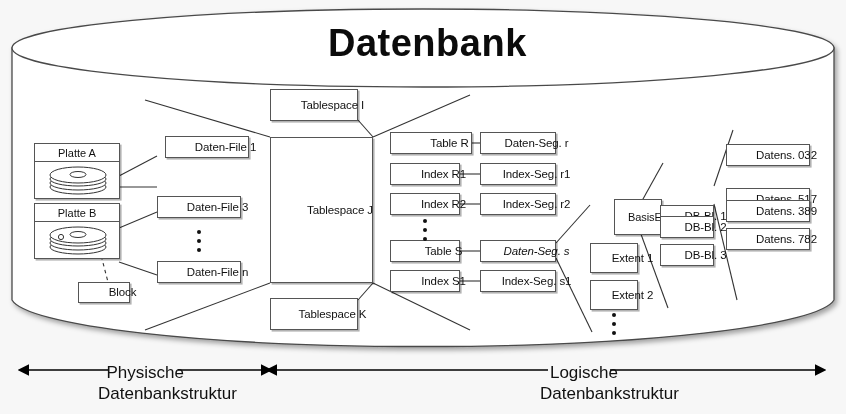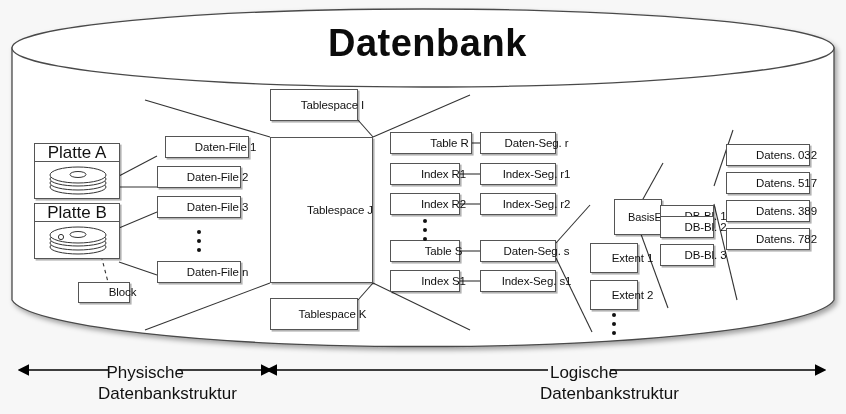--- a/index.html
+++ b/index.html
@@ -41,21 +41,21 @@
     background:#ffffff;
     border:1.3px solid #555;
     box-sizing:border-box;
     box-shadow:1.6px 1.6px 0 rgba(0,0,0,0.30);
     z-index:5;
   }
   .disk-label{
     height:17px;
     border-bottom:1.3px solid #555;
     display:flex;align-items:center;justify-content:center;
-    font-size:17px;color:#111;
+    font-size:11px;color:#111;
   }
   .disk-art{height:calc(100% - 17px);position:relative;}
   .vdots{
     position:absolute;z-index:6;
     display:flex;flex-direction:column;align-items:center;justify-content:center;
     gap:5px;
   }
   .vdots i{display:block;width:4px;height:4px;border-radius:50%;background:#111;}
   .axis-label{
     position:absolute;text-align:right;font-size:17px;color:#111;
@@ -157,21 +157,20 @@
           <ellipse cx="43" cy="12.5" rx="8" ry="3"></ellipse>
           <circle cx="26" cy="15" r="2.6" fill="#fff"></circle>
         </g>
       </svg>
     </div>
   </div>
 
   <div class="box" style="left:78px;top:282px;width:52px;height:21px;">Block</div>
 
   <div class="box" style="left:157px;top:136px;width:84px;height:22px;margin-left:8px;">Daten-File 1</div>
-  <div class="box" style="left:157px;top:166px;width:84px;height:22px;">Daten-File 2</div>
   <div class="box" style="left:157px;top:196px;width:84px;height:22px;">Daten-File 3</div>
   <div class="vdots" style="left:193px;top:226px;width:12px;height:30px;">
       <i></i>
       <i></i>
       <i></i>
     </div>
   <div class="box" style="left:157px;top:261px;width:84px;height:22px;">Daten-File n</div>
 
   <div class="box" style="left:270px;top:89px;width:88px;height:32px;">Tablespace I</div>
   <div class="box" style="left:270px;top:137px;width:103px;height:146px;">Tablespace J</div>
@@ -184,41 +183,41 @@
       <i></i>
       <i></i>
       <i></i>
     </div>
   <div class="box" style="left:390px;top:240px;width:70px;height:22px;">Table S</div>
   <div class="box" style="left:390px;top:270px;width:70px;height:22px;">Index S1</div>
 
   <div class="box" style="left:480px;top:132px;width:76px;height:22px;">Daten-Seg. r</div>
   <div class="box" style="left:480px;top:163px;width:76px;height:22px;">Index-Seg. r1</div>
   <div class="box" style="left:480px;top:193px;width:76px;height:22px;">Index-Seg. r2</div>
-  <div class="box" style="left:480px;top:240px;width:76px;height:22px;">Daten-Seg. s</div>
+  <div class="box" style="left:480px;top:240px;width:76px;height:22px;font-style:italic;">Daten-Seg. s</div>
   <div class="box" style="left:480px;top:270px;width:76px;height:22px;">Index-Seg. s1</div>
 
   <div class="box two-line" style="left:590px;top:199px;width:48px;height:36px;">
     <span>Basis</span>
     <span>Extent</span>
   </div>
   <div class="box" style="left:590px;top:243px;width:48px;height:30px;">Extent 1</div>
   <div class="box" style="left:590px;top:280px;width:48px;height:30px;">Extent 2</div>
   <div class="vdots" style="left:608px;top:313px;width:12px;height:22px;">
       <i></i>
       <i></i>
       <i></i>
     </div>
 
   <div class="box" style="left:660px;top:188px;width:54px;height:22px;margin-top:17px;">DB-Bl. 1</div>
   <div class="box" style="left:660px;top:216px;width:54px;height:22px;">DB-Bl. 2</div>
   <div class="box" style="left:660px;top:244px;width:54px;height:22px;">DB-Bl. 3</div>
 
   <div class="box" style="left:726px;top:144px;width:84px;height:22px;">Datens. 032</div>
-  <div class="box" style="left:726px;top:172px;width:84px;height:22px;">Datens. 517</div>
+  <div class="box" style="left:726px;top:188px;width:84px;height:22px;">Datens. 517</div>
   <div class="box" style="left:726px;top:200px;width:84px;height:22px;">Datens. 389</div>
   <div class="box" style="left:726px;top:228px;width:84px;height:22px;">Datens. 782</div>
 
   <div class="axis-label" style="left:98px;top:362px;width:86px;">
     <div>Physische</div>
     <div>Datenbankstruktur</div>
   </div>
   <div class="axis-label" style="left:540px;top:362px;width:78px;">
     <div>Logische</div>
     <div>Datenbankstruktur</div>

